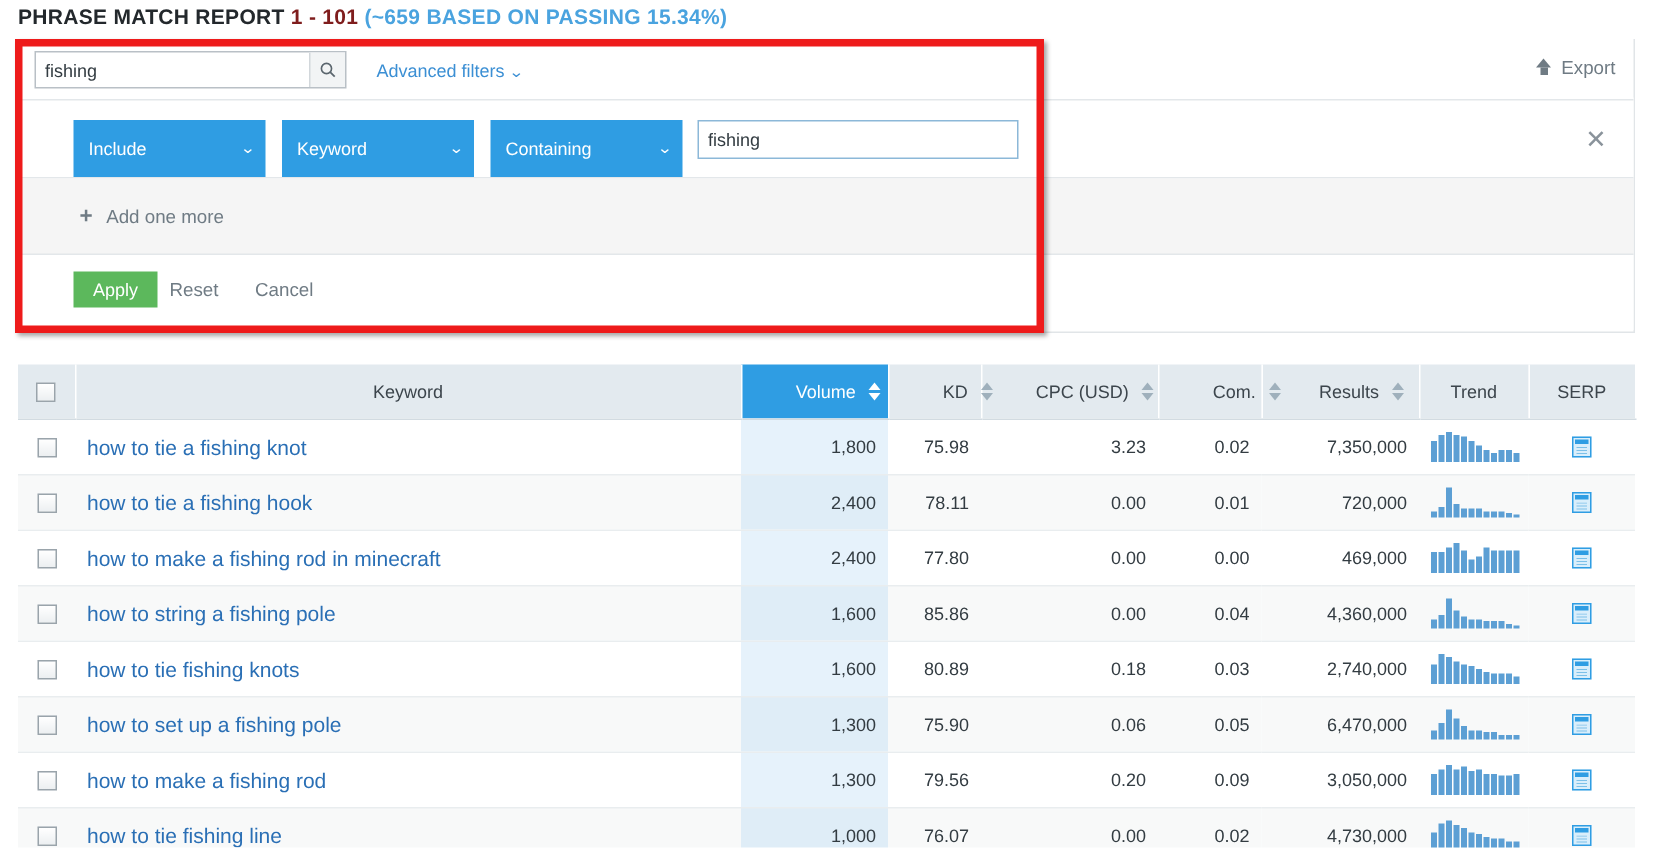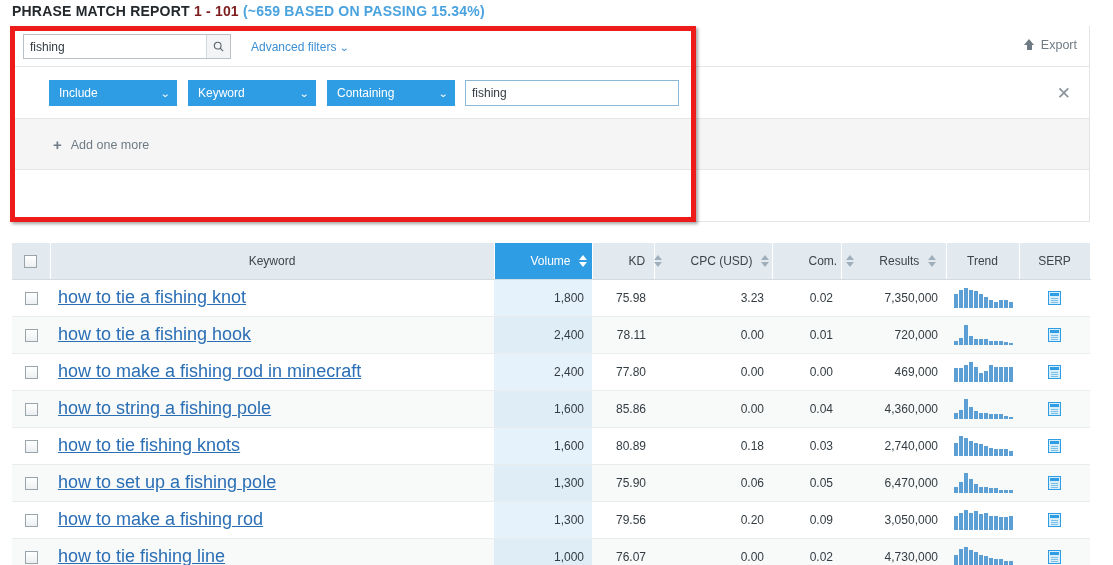--- a/index.html
+++ b/index.html
@@ -107,21 +107,21 @@
   
   .filter-row {
     position: relative;
     height: 53px;
     border-top: 1px solid #e3e7ea;
     border-bottom: 1px solid #e3e7ea;
     background: #ffffff;
   }
   .sel {
     position: absolute; top: 13px;
-    height: 26px;
+    height: 38px;
     background: #2f9de3;
     color: #ffffff;
     font-size: 12px;
     padding: 0 8px 0 10px;
     display: flex; align-items: center;
     cursor: pointer;
     user-select: none;
   }
   .sel .sel-caret {
     position: absolute; right: 8px; top: 50%;
@@ -282,23 +282,22 @@
   .chkbox {
     display: inline-block;
     width: 13px; height: 13px;
     border: 1px solid #9aa4ab;
     background: linear-gradient(#ffffff, #eceff1);
     cursor: pointer;
     vertical-align: middle;
   }
   .kw-link {
     color: #2a6fb5;
-    text-decoration: underline;
-    cursor: pointer;
-    font-size: 18px;
+    cursor: pointer;
+    font-size: 14px;
   }
   .spark {
     display: inline-block;
     vertical-align: middle;
   }
   .spark i {
     display: inline-block;
     width: 4px;
     background: #5c9fd4;
     vertical-align: bottom;
@@ -378,20 +377,25 @@
       <div class="close-x">✕</div>
     </div>
 
     <div class="add-row">
       <div class="add-one">
         <span class="plus">+</span>
         <span>Add one more</span>
       </div>
     </div>
 
+    <div class="action-row">
+      <button class="btn-apply">Apply</button>
+      <button class="btn-link btn-reset">Reset</button>
+      <button class="btn-link btn-cancel">Cancel</button>
+    </div>
   </div>
 
   <div class="red-box"></div>
 
   <table class="kw-table">
     <thead>
       <tr>
         <th class="col-chk">
           <span class="chkbox"></span>
         </th>

